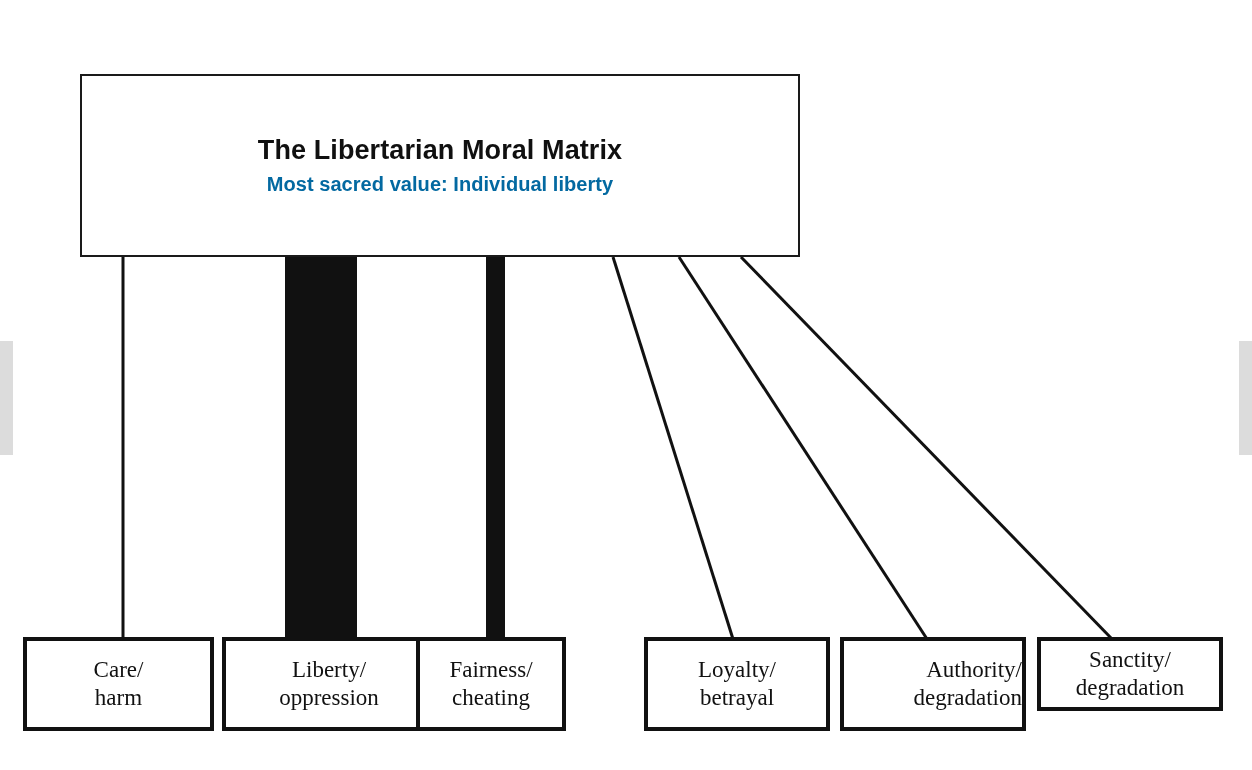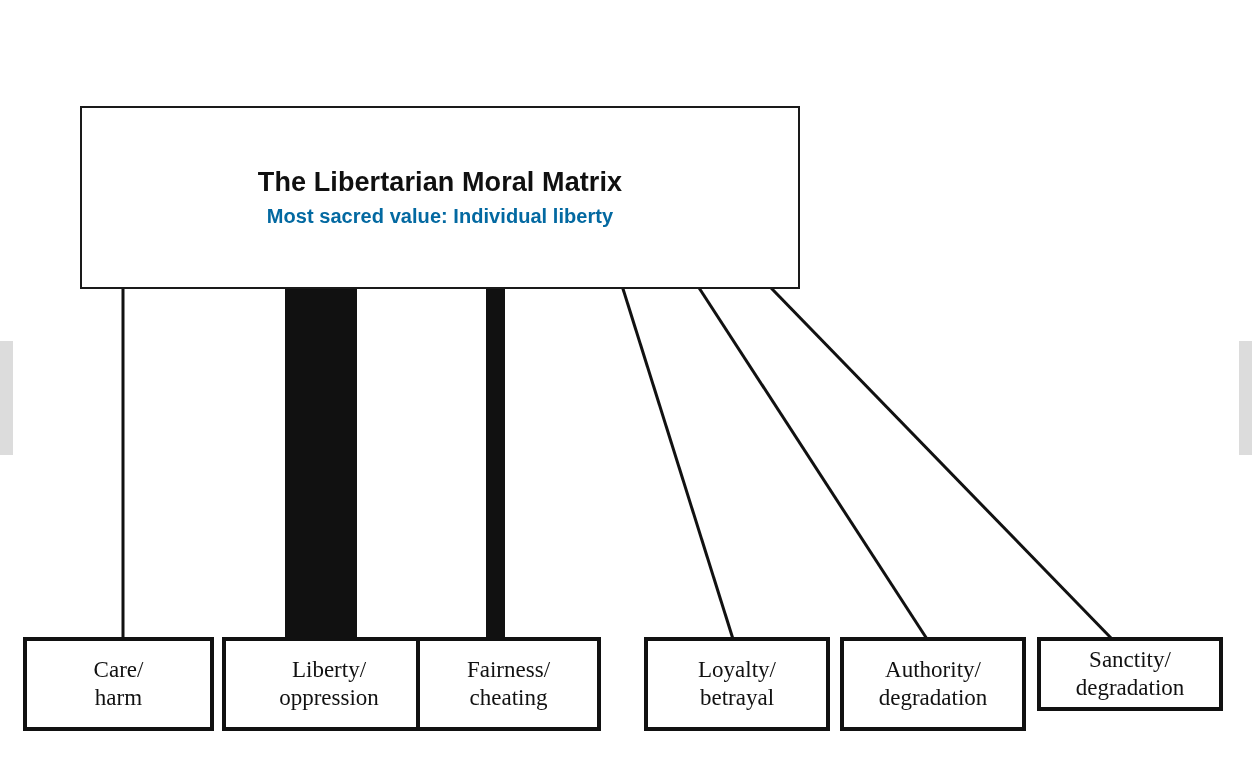--- a/index.html
+++ b/index.html
@@ -49,21 +49,20 @@
     width: 720px;
     height: 183px;
     box-sizing: border-box;
     border: 2px solid #1a1a1a;
     background: #ffffff;
     display: flex;
     flex-direction: column;
     align-items: center;
     justify-content: center;
     z-index: 3;
-    margin-top: 32px;
   }
   #title-box .matrix-title {
     font-size: 27px;
     font-weight: bold;
     color: #101010;
     letter-spacing: 0.1px;
     line-height: 1.15;
     margin: 0 0 6px 0;
     text-align: center;
   }
@@ -125,29 +124,29 @@
 
   <div id="foundation-row">
       <div class="foundation-box" style="left: 23px; top: 637px; width: 191px; height: 94px;">
         <div class="f-line">Care/</div>
         <div class="f-line">harm</div>
       </div>
       <div class="foundation-box" style="left: 222px; top: 637px; width: 214px; height: 94px;">
         <div class="f-line">Liberty/</div>
         <div class="f-line">oppression</div>
       </div>
-      <div class="foundation-box" style="left: 416px; top: 637px; width: 185px; height: 94px;">
+      <div class="foundation-box" style="left: 416px; top: 637px; width: 150px; height: 94px;">
         <div class="f-line">Fairness/</div>
         <div class="f-line">cheating</div>
       </div>
       <div class="foundation-box" style="left: 644px; top: 637px; width: 186px; height: 94px;">
         <div class="f-line">Loyalty/</div>
         <div class="f-line">betrayal</div>
       </div>
-      <div class="foundation-box" style="left: 840px; top: 637px; width: 186px; height: 94px;">
+      <div class="foundation-box" style="left: 840px; top: 637px; width: 186px; height: 94px; align-items: flex-end;">
         <div class="f-line">Authority/</div>
         <div class="f-line">degradation</div>
       </div>
       <div class="foundation-box" style="left: 1037px; top: 637px; width: 186px; height: 74px;">
         <div class="f-line">Sanctity/</div>
         <div class="f-line">degradation</div>
       </div>
     </div>
 
 </div>

